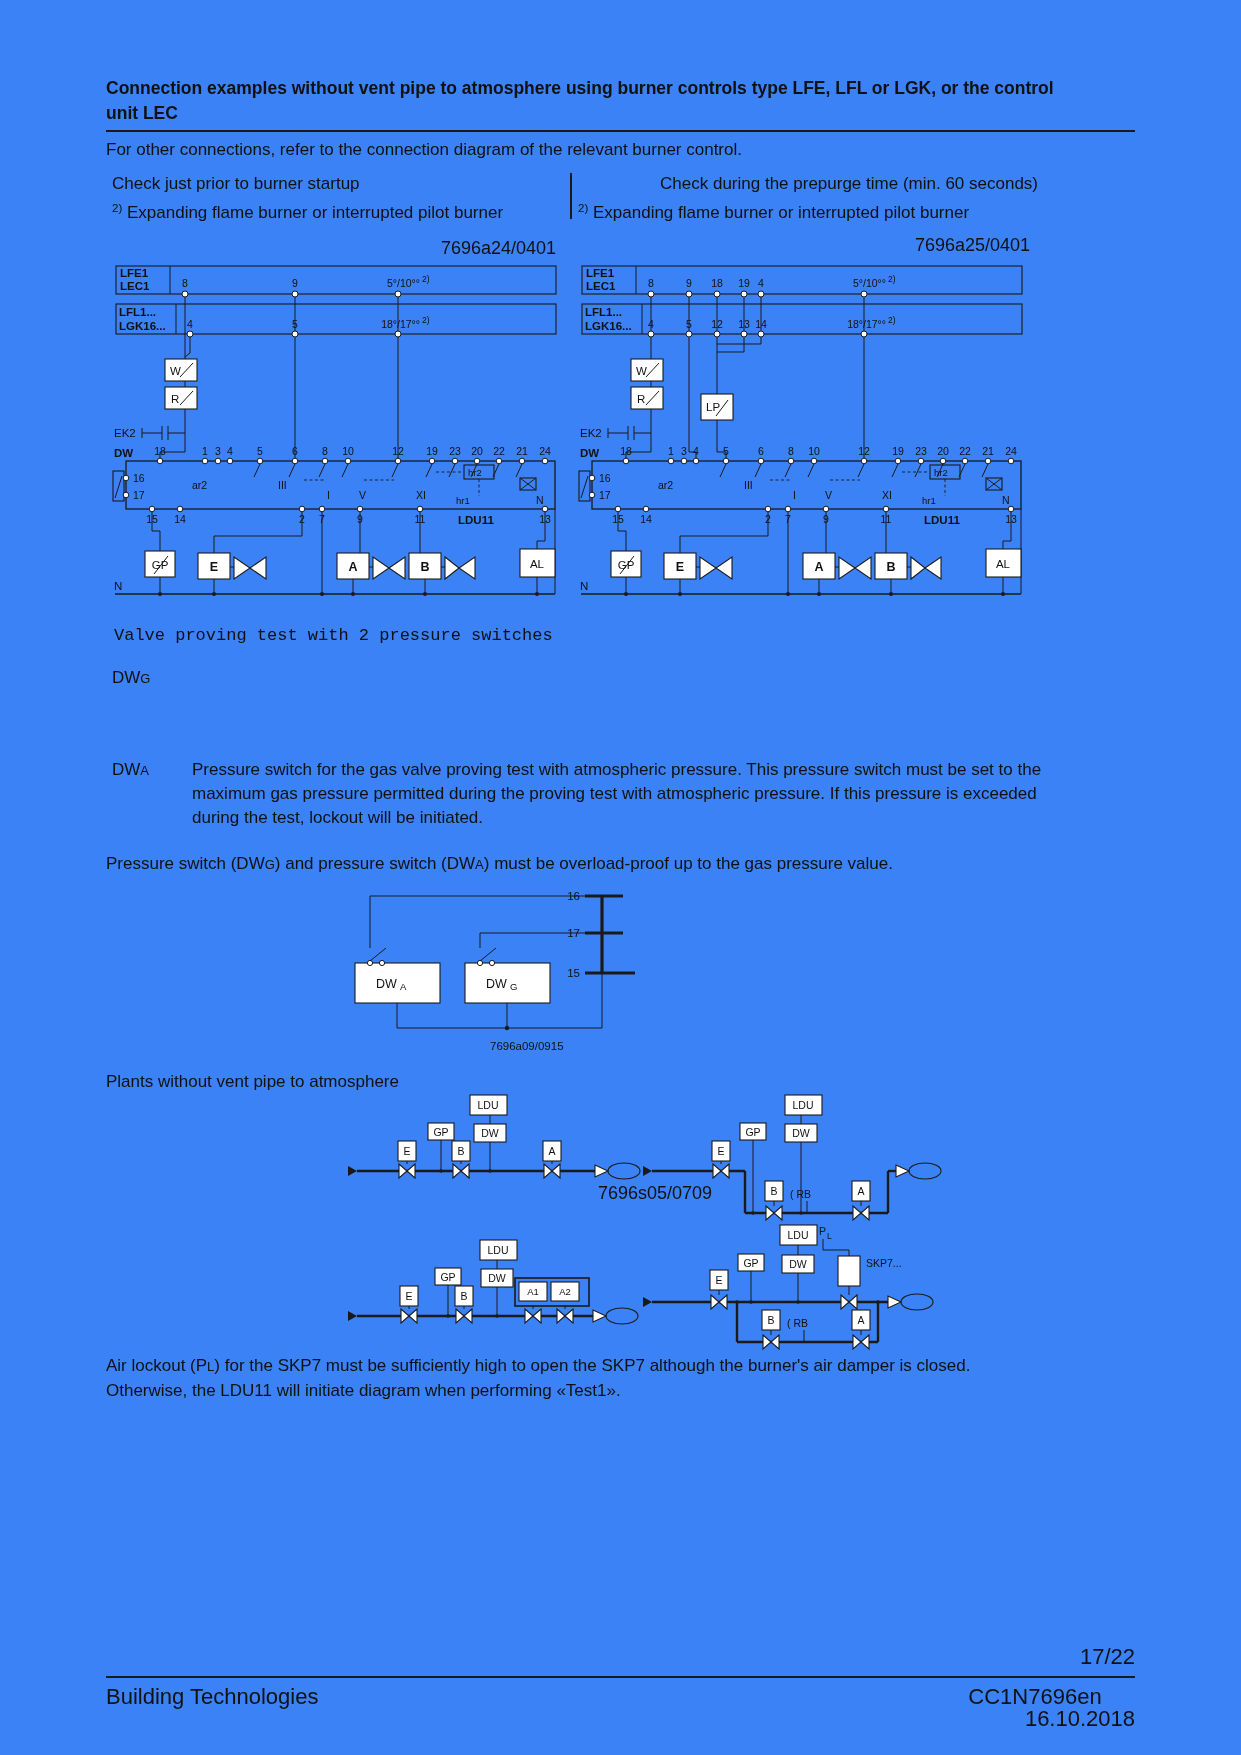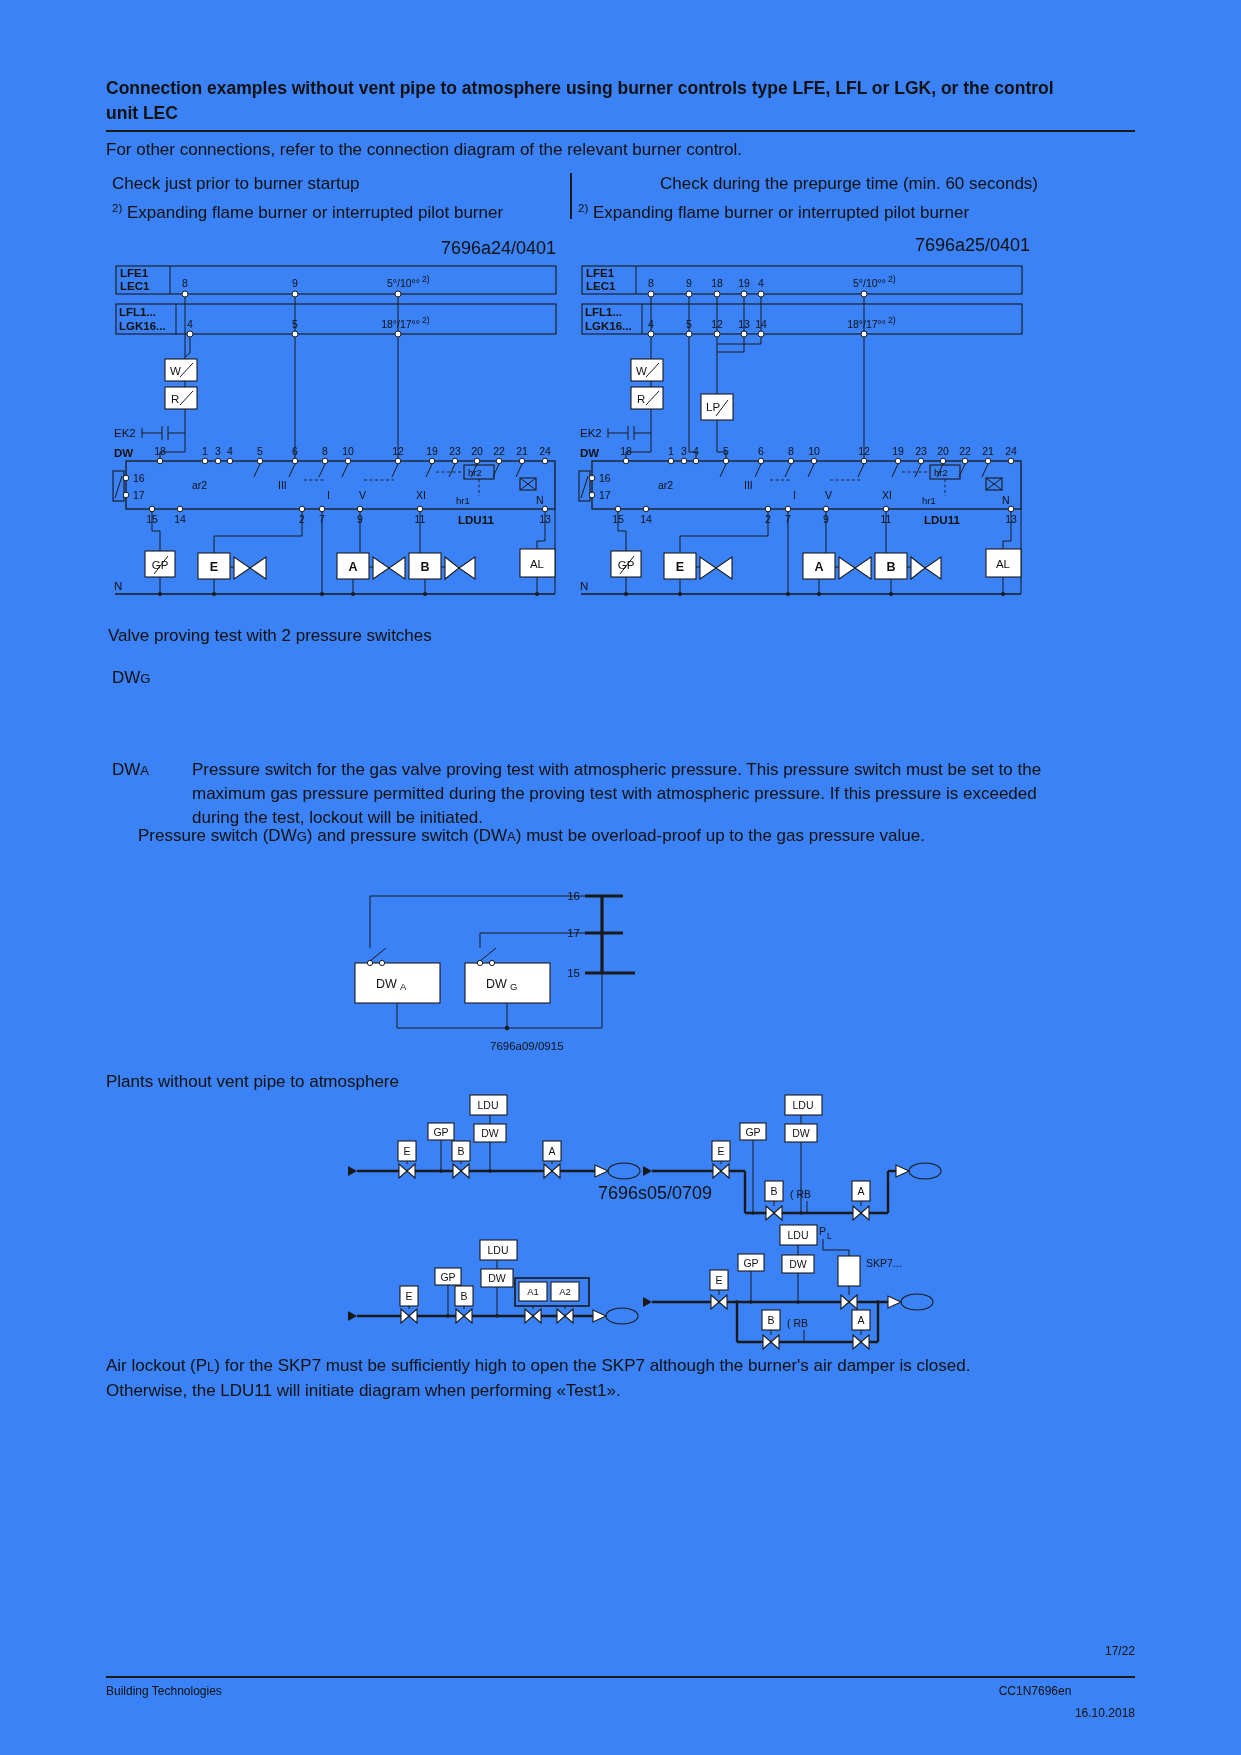--- a/index.html
+++ b/index.html
@@ -2,21 +2,21 @@
 <html><head>
 <meta charset="utf-8">
 <style>
   * { margin:0; padding:0; box-sizing:border-box; }
   html,body { background:#fff; }
   .page { position:relative; width:1241px; height:1755px; background:#3b82f6;
           font-family:"Liberation Sans", sans-serif; color:#111; overflow:hidden; }
   .abs { position:absolute; }
   .h1 { font-size:17.5px; font-weight:bold; line-height:25px; }
   .body { font-size:17px; line-height:24px; }
-  .small { font-size:12px; }
+  .small { font-size:22px; }
   .ref { font-size:18px; text-align:right; }
   .sup { font-size:11.5px; vertical-align:6px; }
   .subcap { font-size:13px; }
   .rule { background:#1a1a1a; }
   .vdiv { background:#1a1a1a; width:1.5px; }
   
   svg text { font-family:"Liberation Sans", sans-serif; fill:#111; }
   .ln  { stroke:#1a1a1a; stroke-width:1; fill:none; }
   .ln2 { stroke:#1a1a1a; stroke-width:1.5; fill:none; }
   .pipe{ stroke:#1a1a1a; stroke-width:2.4; fill:none; }
@@ -442,32 +442,32 @@
       <text class="t11 fb" x="346" y="268">LDU11</text>
       <text class="t11 mid" x="48" y="313">GP</text>
       <text class="t12 fb mid" x="102" y="315">E</text>
       <text class="t12 fb mid" x="241" y="315">A</text>
       <text class="t12 fb mid" x="313" y="315">B</text>
       <text class="t11 mid" x="425" y="312">AL</text>
       <text class="t11" x="2" y="334">N</text>
     </g>
   </svg>
 
-  <div class="abs body" style="left:108px; top:624px;">Valve proving test with 2 pressure switches</div>
+  <div class="abs body" style="left:114px; top:624px;font-family:Liberation Mono, monospace;">Valve proving test with 2 pressure switches</div>
 
   <div class="abs body" style="left:112px; top:666px;">
     <span>DW</span><span class="subcap">G</span>
   </div>
 
   <div class="abs body" style="left:112px; top:758px;">
     <span>DW</span><span class="subcap">A</span>
   </div>
   <div class="abs body" style="left:192px; top:758px; width:880px;">Pressure switch for the gas valve proving test with atmospheric pressure. This pressure switch must be set to the maximum gas pressure permitted during the proving test with atmospheric pressure. If this pressure is exceeded during the test, lockout will be initiated.</div>
 
-  <div class="abs body" style="left:106px; top:824px; width:1030px;margin-left:32px;">
+  <div class="abs body" style="left:106px; top:852px; width:1030px;">
     <span>Pressure switch (DW</span><span class="subcap">G</span><span>) and pressure switch (DW</span><span class="subcap">A</span><span>) must be overload-proof up to the gas pressure value.</span>
   </div>
 
   <svg class="abs" style="left:340px; top:878px;" width="320" height="180" viewBox="0 0 320 180">
     <g>
       <line class="ln" x1="30" y1="70" x2="30" y2="18"></line>
         <line class="ln" x1="30" y1="18" x2="245" y2="18"></line>
       <line class="ln" x1="140" y1="70" x2="140" y2="55"></line>
         <line class="ln" x1="140" y1="55" x2="245" y2="55"></line>
       <line class="ln" x1="57" y1="125" x2="57" y2="150"></line>

